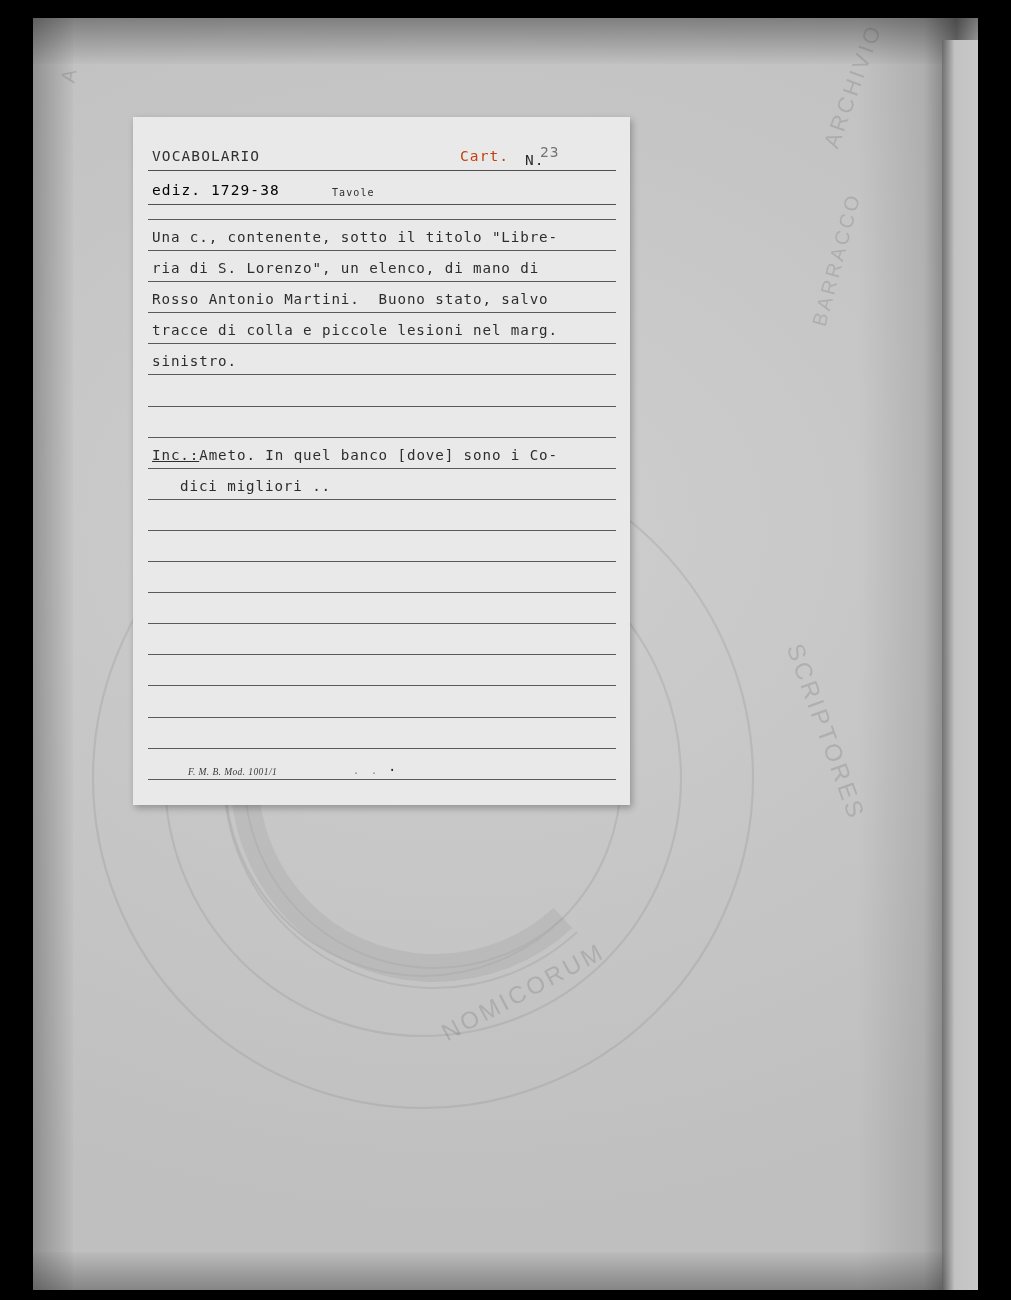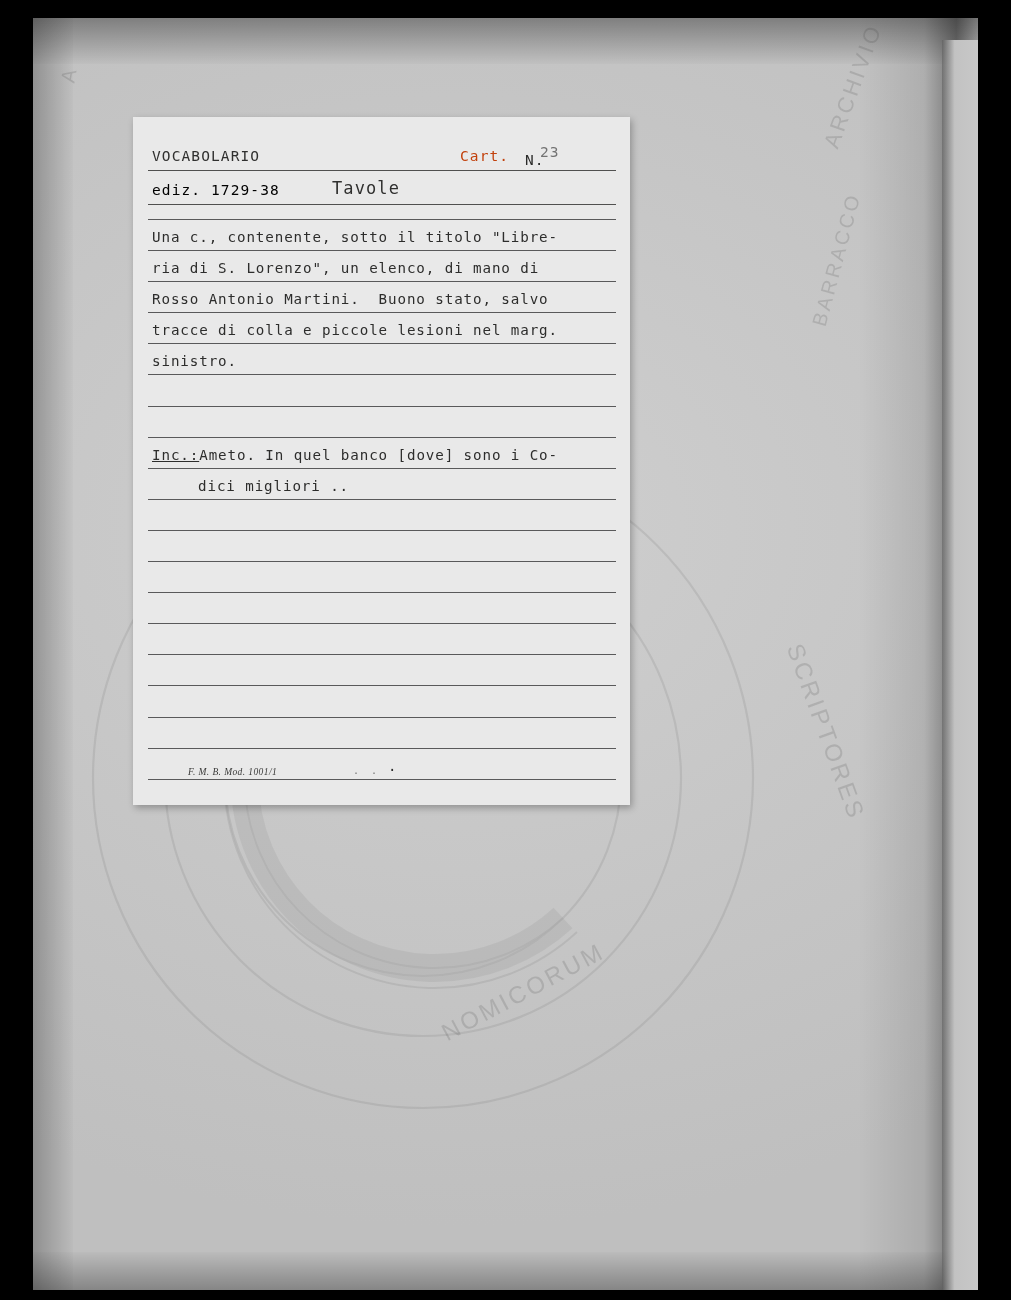--- a/index.html
+++ b/index.html
@@ -163,21 +163,21 @@
     left: 4px;
     bottom: 7px;
     font-size: 14.5px;
     letter-spacing: 1.1px;
     color: #000000;
   }
   .t-tavole {
     position: absolute;
     left: 184px;
     bottom: 7px;
-    font-size: 17px;
+    font-size: 10px;
     letter-spacing: 1.1px;
     color: #30302f;
   }
 
   
   .hdr-gap { height: 14px; }
 
   
   #ruled-body {
     position: relative;
@@ -193,21 +193,21 @@
   }
   .line-text {
     position: absolute;
     left: 4px;
     bottom: 5px;
     font-size: 14.2px;
     letter-spacing: 0.9px;
     white-space: pre;
     color: #2d2d2c;
   }
-  .line-text.indent1 { left: 50px; margin-top: 44px; }
+  .line-text.indent1 { left: 32px; margin-top: 44px; }
   .underline-seg { text-decoration: underline; text-align: right; }
 
   .dot-mark {
     position: absolute;
     left: 240px;
     bottom: 5px;
     font-size: 14px;
     color: #2d2d2c;
   }
 

